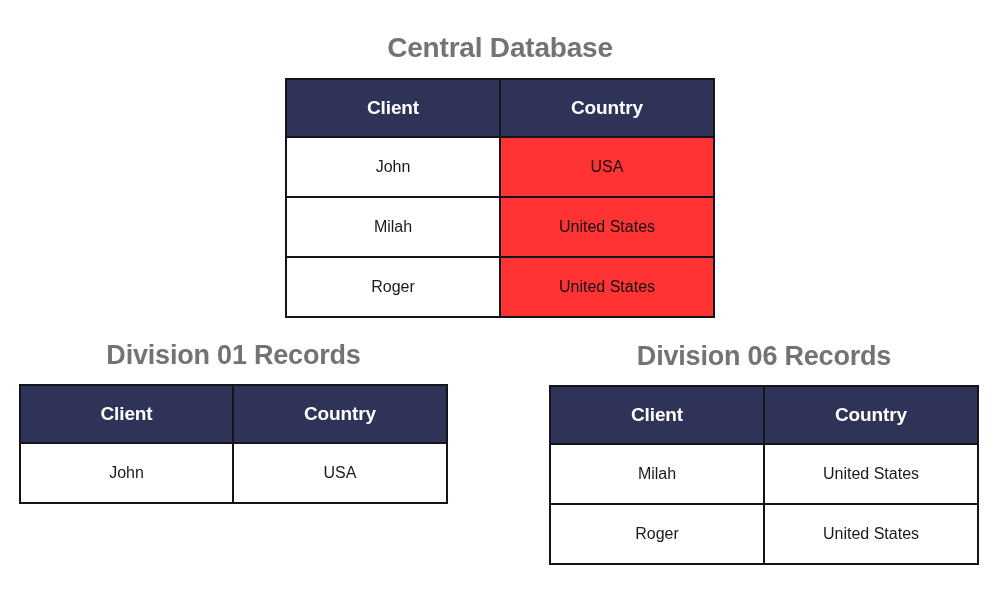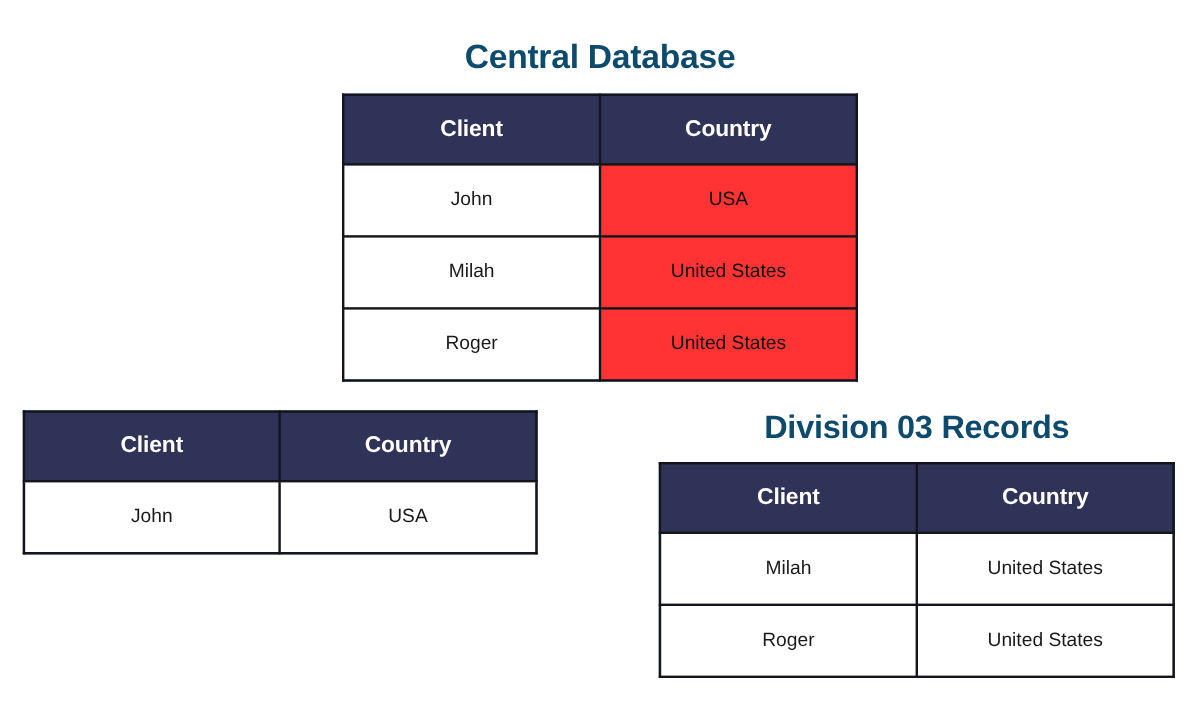--- a/index.html
+++ b/index.html
@@ -15,30 +15,30 @@
     overflow: hidden;
     font-family: "Liberation Sans", "DejaVu Sans", sans-serif;
     color: #1a1a1a;
   }
   .section {
     position: absolute;
   }
   .section-title {
     font-size: 27px;
     font-weight: bold;
-    color: #0c4a6e;
+    color: #737373;
     text-align: center;
     letter-spacing: -0.2px;
     line-height: 1;
     white-space: nowrap;
   }
   table.rec-table {
     border-collapse: collapse;
     table-layout: fixed;
-    background: #0c4a6e;
+    background: #1d4ed8;
   }
   table.rec-table th,
   table.rec-table td {
     border: 2px solid #14141c;
     text-align: center;
     vertical-align: middle;
     padding: 0;
   }
   table.rec-table th {
     background: #2f3357;
@@ -137,20 +137,21 @@
       </tr>
       <tr>
         <td>Roger</td>
         <td class="flag">United States</td>
       </tr>
     </tbody>
   </table>
 </div>
 
 <div class="section" id="div01-section">
+  <div class="section-title">Division 01 Records</div>
   <table class="rec-table">
     <colgroup>
       <col class="c-client">
       <col class="c-country">
     </colgroup>
     <thead>
       <tr>
         <th>Client</th>
         <th>Country</th>
       </tr>
@@ -158,21 +159,21 @@
     <tbody>
       <tr>
         <td>John</td>
         <td>USA</td>
       </tr>
     </tbody>
   </table>
 </div>
 
 <div class="section" id="div02-section">
-  <div class="section-title">Division 03 Records</div>
+  <div class="section-title">Division 06 Records</div>
   <table class="rec-table">
     <colgroup>
       <col class="c-client">
       <col class="c-country">
     </colgroup>
     <thead>
       <tr>
         <th>Client</th>
         <th>Country</th>
       </tr>

